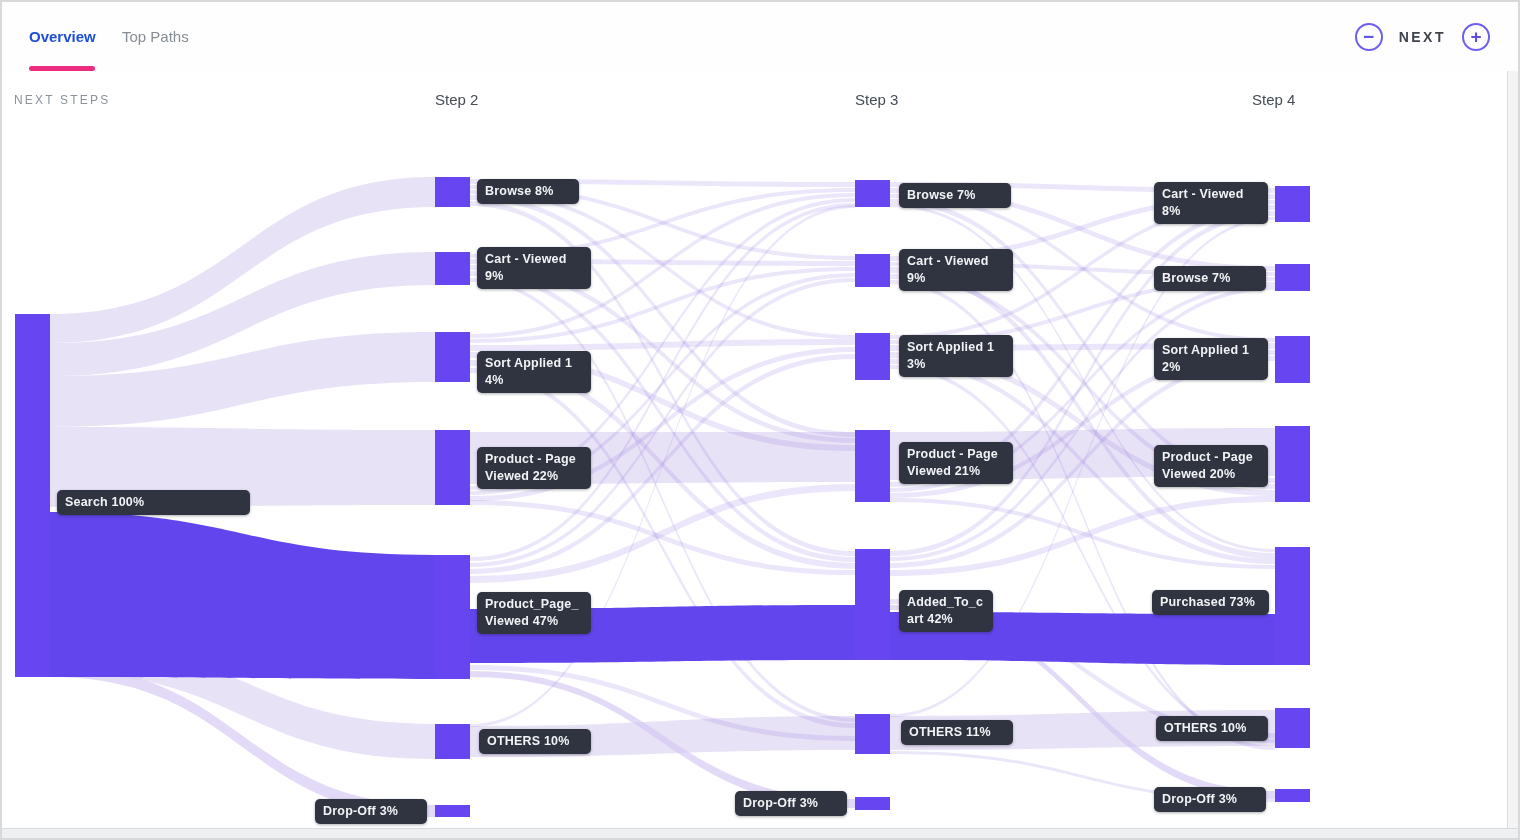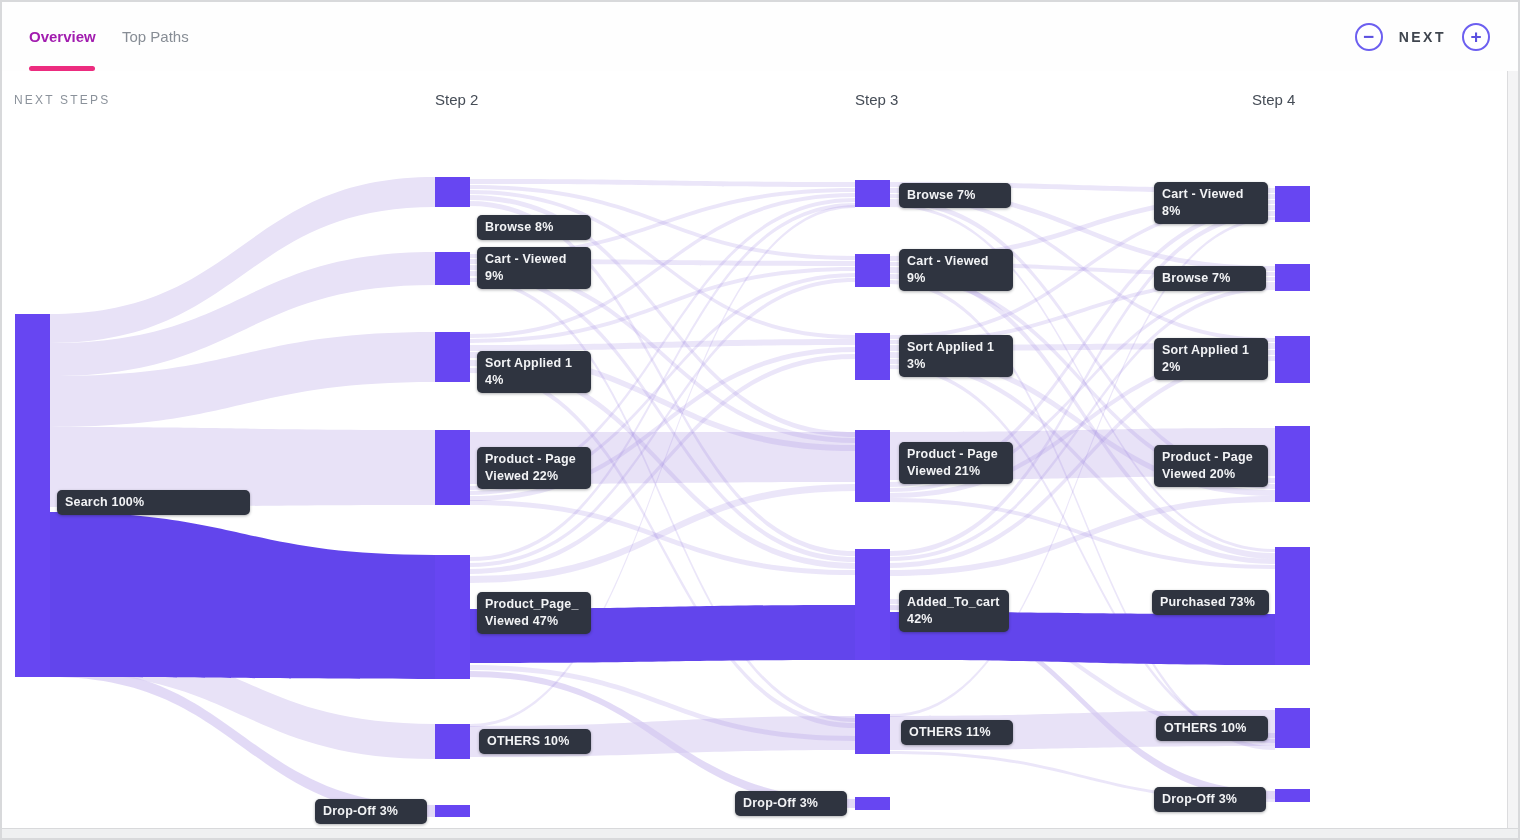--- a/index.html
+++ b/index.html
@@ -4,21 +4,21 @@
 <style>
   html,body{margin:0;padding:0;background:#e9eaec;}
   #app{
     position:relative;width:1520px;height:840px;background:#ffffff;
     font-family:"Liberation Sans", sans-serif;box-sizing:border-box;
     border:2px solid #d8d9db;overflow:hidden;
   }
   
   .topbar{position:absolute;left:0;top:0;width:100%;height:69px;background:#fefefe;border-bottom:1px solid #e4e5e7;}
   .tab{position:absolute;top:26px;font-size:15px;cursor:pointer;}
-  .tab.active{left:27px;color:#a21caf;font-weight:700;}
+  .tab.active{left:27px;color:#1d4ed8;font-weight:700;}
   .tab.inactive{left:120px;color:#878d95;font-weight:500;}
   .tab-underline{position:absolute;left:27px;top:64px;width:66px;height:5px;background:#ec2c7f;border-radius:3px;}
   .steps-ctl{position:absolute;right:28px;top:21px;display:flex;align-items:center;gap:16px;}
   .circle-btn{
     width:28px;height:28px;border-radius:50%;border:2px solid #6c5ff0;background:#fff;
     color:#5b50e0;font-size:19px;line-height:24px;text-align:center;cursor:pointer;padding:0;
     font-family:"Liberation Sans", sans-serif;font-weight:600;
   }
   .steps-label{font-size:14px;font-weight:600;color:#3f454e;letter-spacing:2.5px;}
   
@@ -155,32 +155,32 @@
         <rect x="1273" y="184" width="35" height="36" class="node"></rect>
         <rect x="1273" y="262" width="35" height="27" class="node"></rect>
         <rect x="1273" y="334" width="35" height="47" class="node"></rect>
         <rect x="1273" y="424" width="35" height="76" class="node"></rect>
         <rect x="1273" y="545" width="35" height="118" class="node"></rect>
         <rect x="1273" y="706" width="35" height="40" class="node"></rect>
         <rect x="1273" y="787" width="35" height="13" class="node"></rect>
       </svg>
     <div id="labels">
         <div class="node-label" style="left: 55px; top: 488px; width: 193px;">Search 100%</div>
-        <div class="node-label" style="left: 475px; top: 177px; width: 114px; margin-top: 36px;">Browse 8%</div>
+        <div class="node-label" style="left: 475px; top: 177px; width: 102px;">Browse 8%</div>
         <div class="node-label" style="left: 475px; top: 245px; width: 114px;">Cart - Viewed 9%</div>
         <div class="node-label" style="left: 475px; top: 333px; width: 114px; margin-top: 16px;">Sort Applied 14%</div>
         <div class="node-label" style="left: 475px; top: 445px; width: 114px;">Product - Page Viewed 22%</div>
         <div class="node-label" style="left: 475px; top: 590px; width: 114px;">Product_Page_Viewed 47%</div>
         <div class="node-label" style="left: 477px; top: 727px; width: 112px;">OTHERS 10%</div>
         <div class="node-label" style="left: 313px; top: 797px; width: 112px;">Drop-Off 3%</div>
         <div class="node-label" style="left: 897px; top: 181px; width: 112px;">Browse 7%</div>
         <div class="node-label" style="left: 897px; top: 247px; width: 114px;">Cart - Viewed 9%</div>
         <div class="node-label" style="left: 897px; top: 333px; width: 114px;">Sort Applied 13%</div>
         <div class="node-label" style="left: 897px; top: 440px; width: 114px;">Product - Page Viewed 21%</div>
-        <div class="node-label" style="left: 897px; top: 588px; width: 110px;">Added_To_cart 42%</div>
+        <div class="node-label" style="left: 897px; top: 588px; width: 94px;">Added_To_cart 42%</div>
         <div class="node-label" style="left: 899px; top: 718px; width: 112px;">OTHERS 11%</div>
         <div class="node-label" style="left: 733px; top: 789px; width: 112px;">Drop-Off 3%</div>
         <div class="node-label" style="left: 1152px; top: 180px; width: 114px;">Cart - Viewed 8%</div>
         <div class="node-label" style="left: 1152px; top: 264px; width: 112px;">Browse 7%</div>
         <div class="node-label" style="left: 1152px; top: 336px; width: 114px;">Sort Applied 12%</div>
         <div class="node-label" style="left: 1152px; top: 443px; width: 114px;">Product - Page Viewed 20%</div>
         <div class="node-label" style="left: 1150px; top: 588px; width: 117px;">Purchased 73%</div>
         <div class="node-label" style="left: 1154px; top: 714px; width: 112px;">OTHERS 10%</div>
         <div class="node-label" style="left: 1152px; top: 785px; width: 112px;">Drop-Off 3%</div>
       </div>

